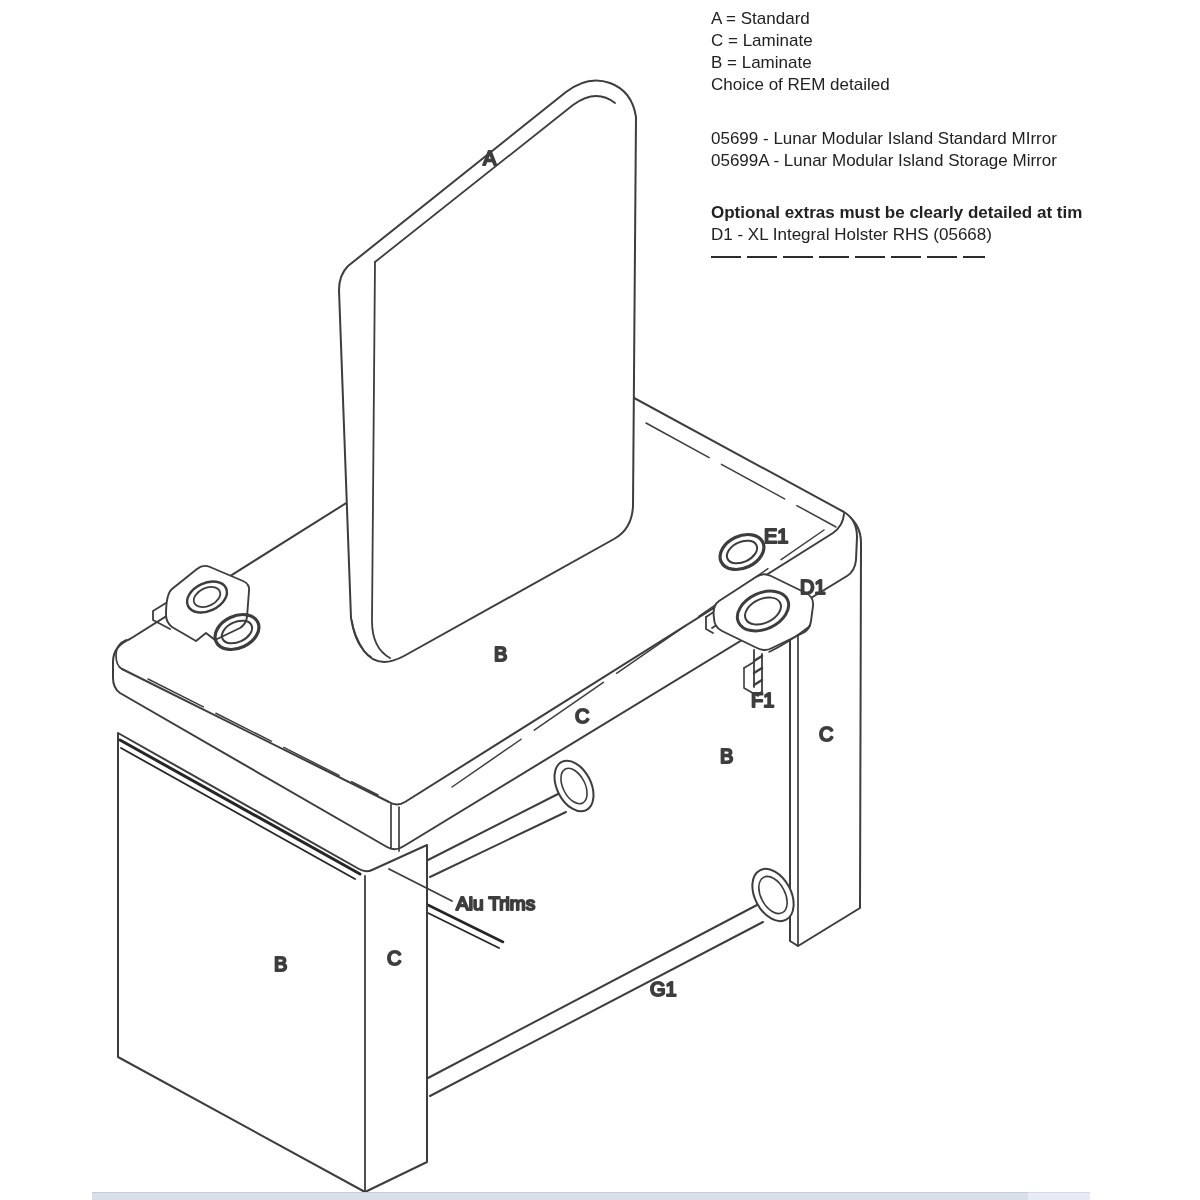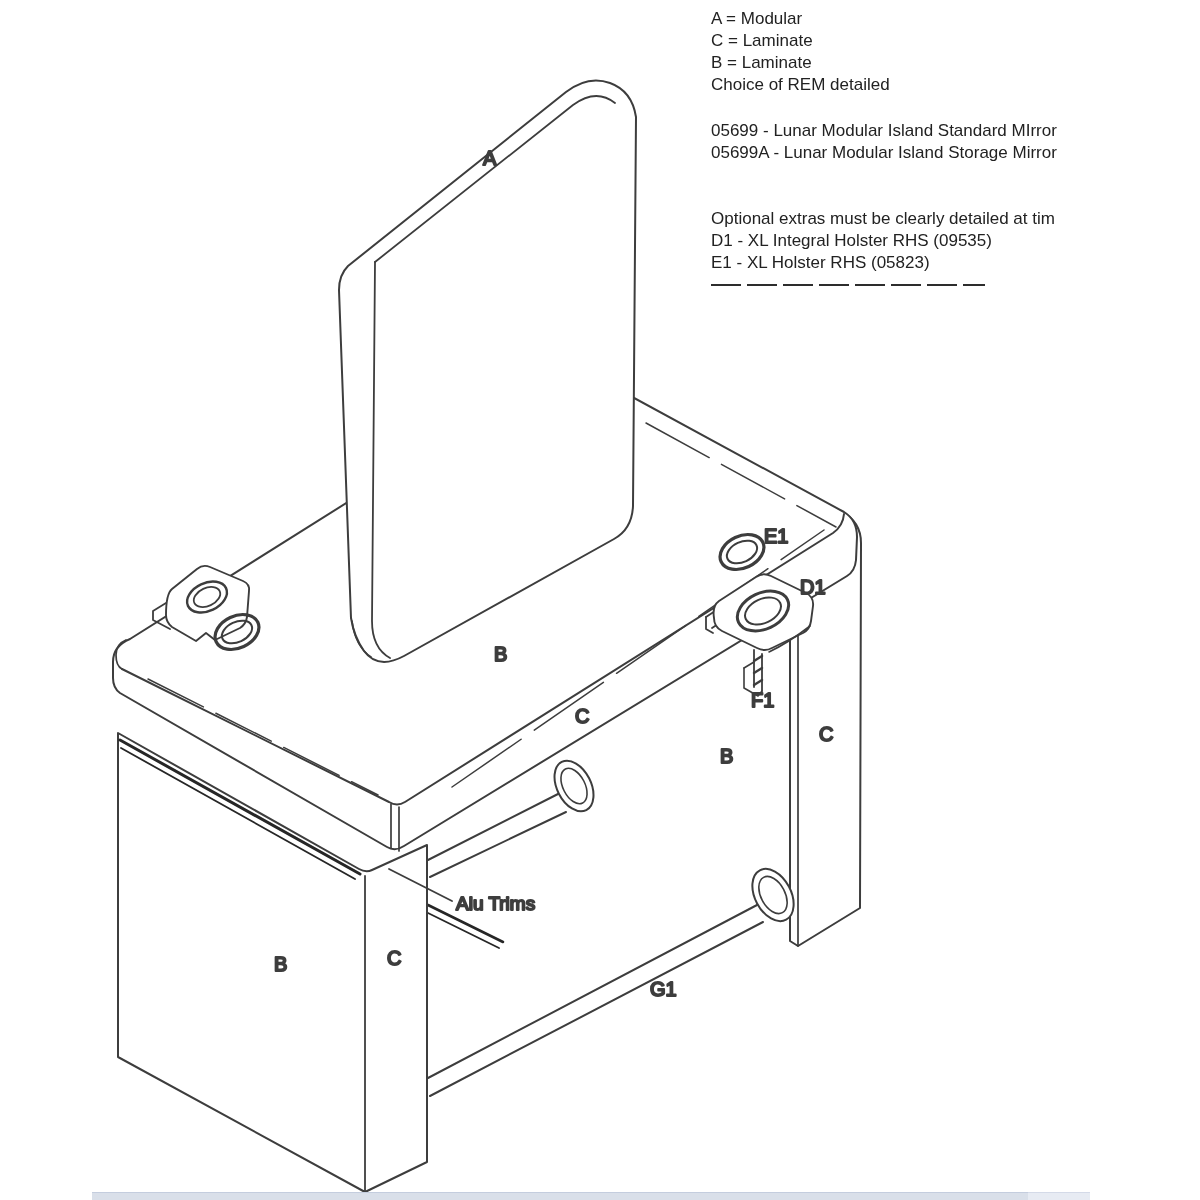--- a/index.html
+++ b/index.html
@@ -2,22 +2,22 @@
 <html><head>
 <meta charset="utf-8">
 <style>
   html,body{margin:0;padding:0;background:#ffffff;}
   #stage{position:relative;width:1200px;height:1200px;background:#ffffff;overflow:hidden;
          font-family:"Liberation Sans",sans-serif;}
   #drawing{position:absolute;left:0;top:0;}
   
   #notes{position:absolute;left:711px;top:8px;width:489px;color:#222;
          font-size:17px;line-height:22px;white-space:nowrap;}
-  #notes .gap1{margin-top:24px;}
-  #notes .gap2{margin-top:44px;}
+  #notes .gap1{margin-top:32px;}
+  #notes .gap2{margin-top:30px;font-weight:bold;}
   #notes .indent{padding-left:44px;}
   #notes .divider{height:2px;width:274px;margin:10px 0 10px 0;
     background:repeating-linear-gradient(90deg,#2d2d2d 0 30px,transparent 30px 36px);}
   
   text{font-family:"Liberation Sans",sans-serif;fill:#1f1f1f;}
   .lbl{font-size:20px;}
   .lbl-s{font-size:19px;}
   
   #footer-bar{position:absolute;left:92px;top:1192px;width:936px;height:8px;
               background:#d9dfe9;border-top:1px solid #c4cdde;box-sizing:border-box;}
@@ -139,27 +139,26 @@
         <text class="lbl" x="819" y="741">C</text>
         <text class="lbl-s" x="456" y="910">Alu Trims</text>
         <text class="lbl" x="274" y="971">B</text>
         <text class="lbl" x="387" y="965">C</text>
         <text class="lbl" x="650" y="996">G1</text>
       </g>
     </g>
   </svg>
 
   <div id="notes">
-    <div>A = Modular</div>
+    <div>A = Standard</div>
     <div>C = Laminate</div>
     <div>B = Laminate</div>
     <div>Choice of REM detailed</div>
     <div class="gap1">05699 - Lunar Modular Island Standard MIrror</div>
     <div>05699A - Lunar Modular Island Storage Mirror</div>
     <div class="gap2">Optional extras must be clearly detailed at tim</div>
-    <div>D1 - XL Integral Holster RHS (09535)</div>
-    <div>E1 - XL Holster RHS (05823)</div>
+    <div>D1 - XL Integral Holster RHS (05668)</div>
     <div class="divider"></div>
   </div>
 
   <div id="footer-bar"></div>
   <div id="footer-bar-tail"></div>
 </div>
 
 </body></html>

